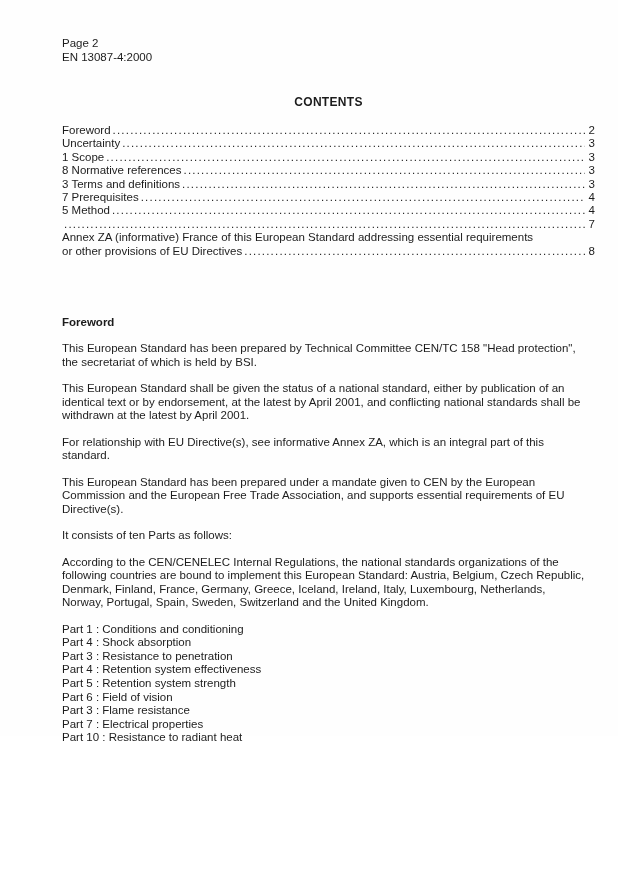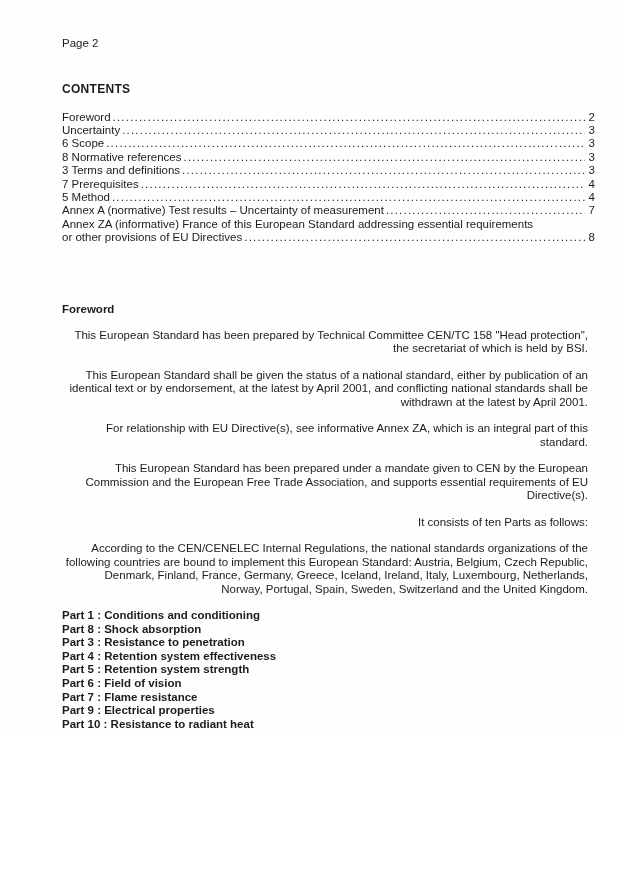--- a/index.html
+++ b/index.html
@@ -24,20 +24,21 @@
   .header-block {
     font-size: 11.5px;
     line-height: 13.5px;
   }
   .contents-heading {
     margin: 31px 0 0 0;
     font-size: 12px;
     font-weight: bold;
     letter-spacing: 0.3px;
     line-height: 14px;
+    text-align: center;
   }
   .toc {
     margin-top: 15px;
     font-size: 11.5px;
     line-height: 13.4px;
     width: 533px;
   }
   .toc-row {
     display: flex;
     align-items: baseline;
@@ -65,56 +66,55 @@
     margin: 57px 0 0 0;
     font-size: 11.5px;
     font-weight: bold;
     line-height: 14px;
   }
   .para {
     margin: 13px 0 0 0;
     font-size: 11.5px;
     line-height: 13.5px;
     max-width: 526px;
-    text-align: right;
   }
   .parts-list {
     margin-top: 13px;
     font-size: 11.5px;
     line-height: 13.6px;
   }
   .part-row {
     white-space: nowrap;
-    font-weight: bold;
   }
 </style>
 </head>
 <body>
 
 <div class="page">
 
   <div class="header-block">
     <div>Page 2</div>
+    <div>EN 13087-4:2000</div>
   </div>
 
   <div class="contents-heading">CONTENTS</div>
 
   <div class="toc">
     <div class="toc-row">
       <span class="toc-label">Foreword</span>
       <span class="toc-dots"></span>
       <span class="toc-page">2</span>
     </div>
     <div class="toc-row">
       <span class="toc-label">Uncertainty</span>
       <span class="toc-dots"></span>
       <span class="toc-page">3</span>
     </div>
     <div class="toc-row">
-      <span class="toc-label">6 Scope</span>
+      <span class="toc-label">1 Scope</span>
       <span class="toc-dots"></span>
       <span class="toc-page">3</span>
     </div>
     <div class="toc-row">
       <span class="toc-label">8 Normative references</span>
       <span class="toc-dots"></span>
       <span class="toc-page">3</span>
     </div>
     <div class="toc-row">
       <span class="toc-label">3 Terms and definitions</span>
@@ -125,21 +125,20 @@
       <span class="toc-label">7 Prerequisites</span>
       <span class="toc-dots"></span>
       <span class="toc-page">4</span>
     </div>
     <div class="toc-row">
       <span class="toc-label">5 Method</span>
       <span class="toc-dots"></span>
       <span class="toc-page">4</span>
     </div>
     <div class="toc-row">
-      <span class="toc-label">Annex A (normative) Test results – Uncertainty of measurement</span>
       <span class="toc-dots"></span>
       <span class="toc-page">7</span>
     </div>
     <div class="toc-row">
       <span class="toc-label">Annex ZA (informative) France of this European Standard addressing essential requirements</span>
     </div>
     <div class="toc-row">
       <span class="toc-label">or other provisions of EU Directives</span>
       <span class="toc-dots"></span>
       <span class="toc-page">8</span>
@@ -150,23 +149,23 @@
 
   <p class="para">This European Standard has been prepared by Technical Committee CEN/TC 158 "Head protection", the secretariat of which is held by BSI.</p>
   <p class="para">This European Standard shall be given the status of a national standard, either by publication of an identical text or by endorsement, at the latest by April 2001, and conflicting national standards shall be withdrawn at the latest by April 2001.</p>
   <p class="para">For relationship with EU Directive(s), see informative Annex ZA, which is an integral part of this standard.</p>
   <p class="para">This European Standard has been prepared under a mandate given to CEN by the European Commission and the European Free Trade Association, and supports essential requirements of EU Directive(s).</p>
   <p class="para">It consists of ten Parts as follows:</p>
   <p class="para">According to the CEN/CENELEC Internal Regulations, the national standards organizations of the following countries are bound to implement this European Standard: Austria, Belgium, Czech Republic, Denmark, Finland, France, Germany, Greece, Iceland, Ireland, Italy, Luxembourg, Netherlands, Norway, Portugal, Spain, Sweden, Switzerland and the United Kingdom.</p>
 
   <div class="parts-list">
     <div class="part-row">Part 1 : Conditions and conditioning</div>
-    <div class="part-row">Part 8 : Shock absorption</div>
+    <div class="part-row">Part 4 : Shock absorption</div>
     <div class="part-row">Part 3 : Resistance to penetration</div>
     <div class="part-row">Part 4 : Retention system effectiveness</div>
     <div class="part-row">Part 5 : Retention system strength</div>
     <div class="part-row">Part 6 : Field of vision</div>
-    <div class="part-row">Part 7 : Flame resistance</div>
-    <div class="part-row">Part 9 : Electrical properties</div>
+    <div class="part-row">Part 3 : Flame resistance</div>
+    <div class="part-row">Part 7 : Electrical properties</div>
     <div class="part-row">Part 10 : Resistance to radiant heat</div>
   </div>
 
 </div>
 
 </body></html>

